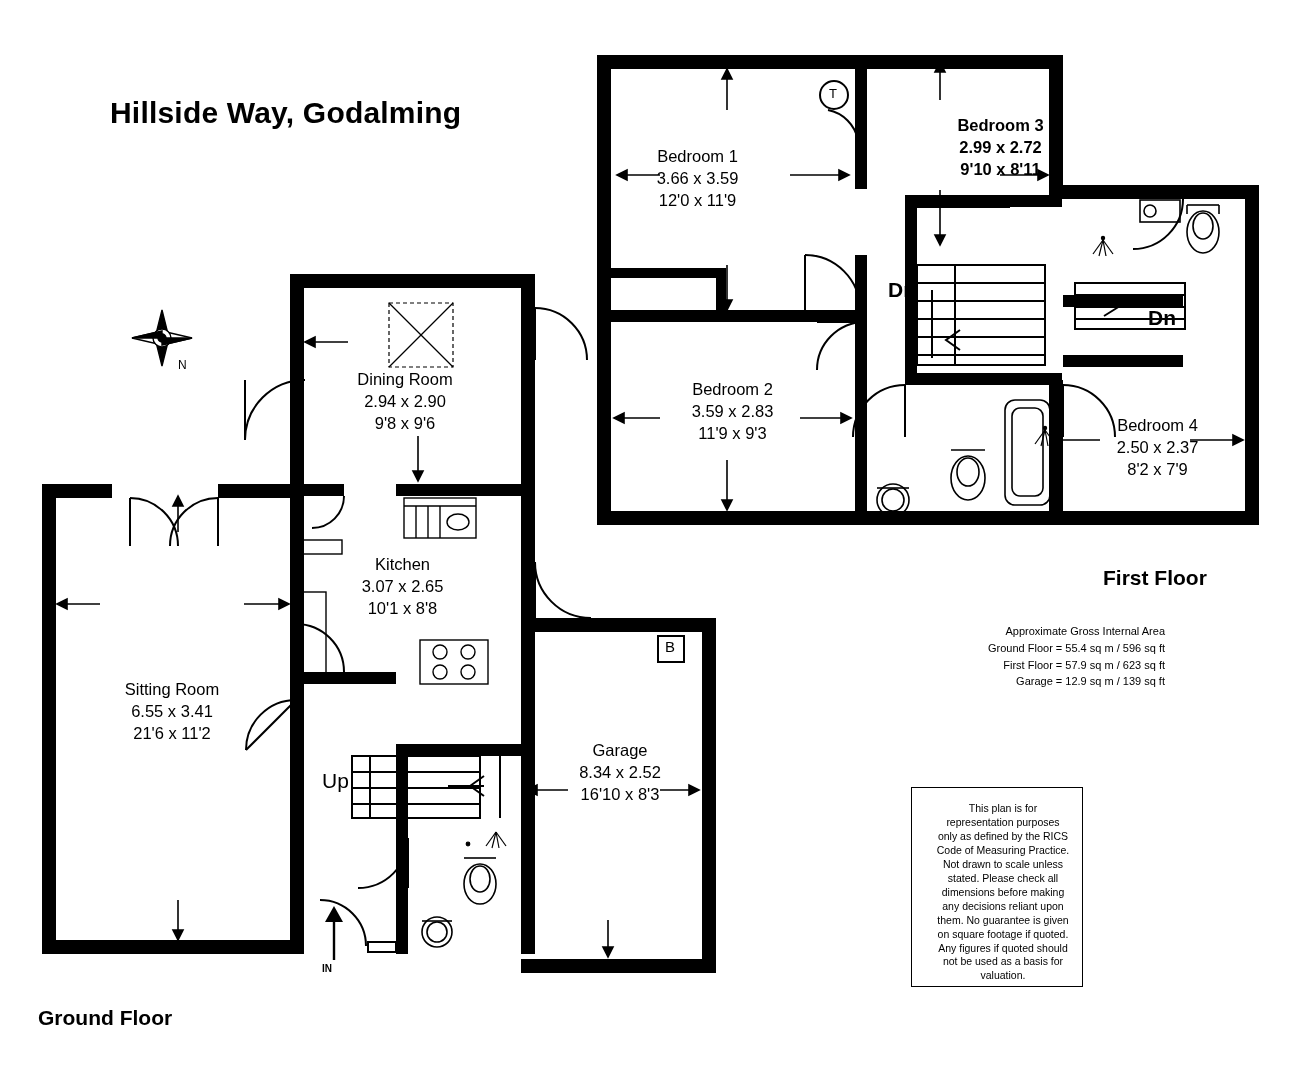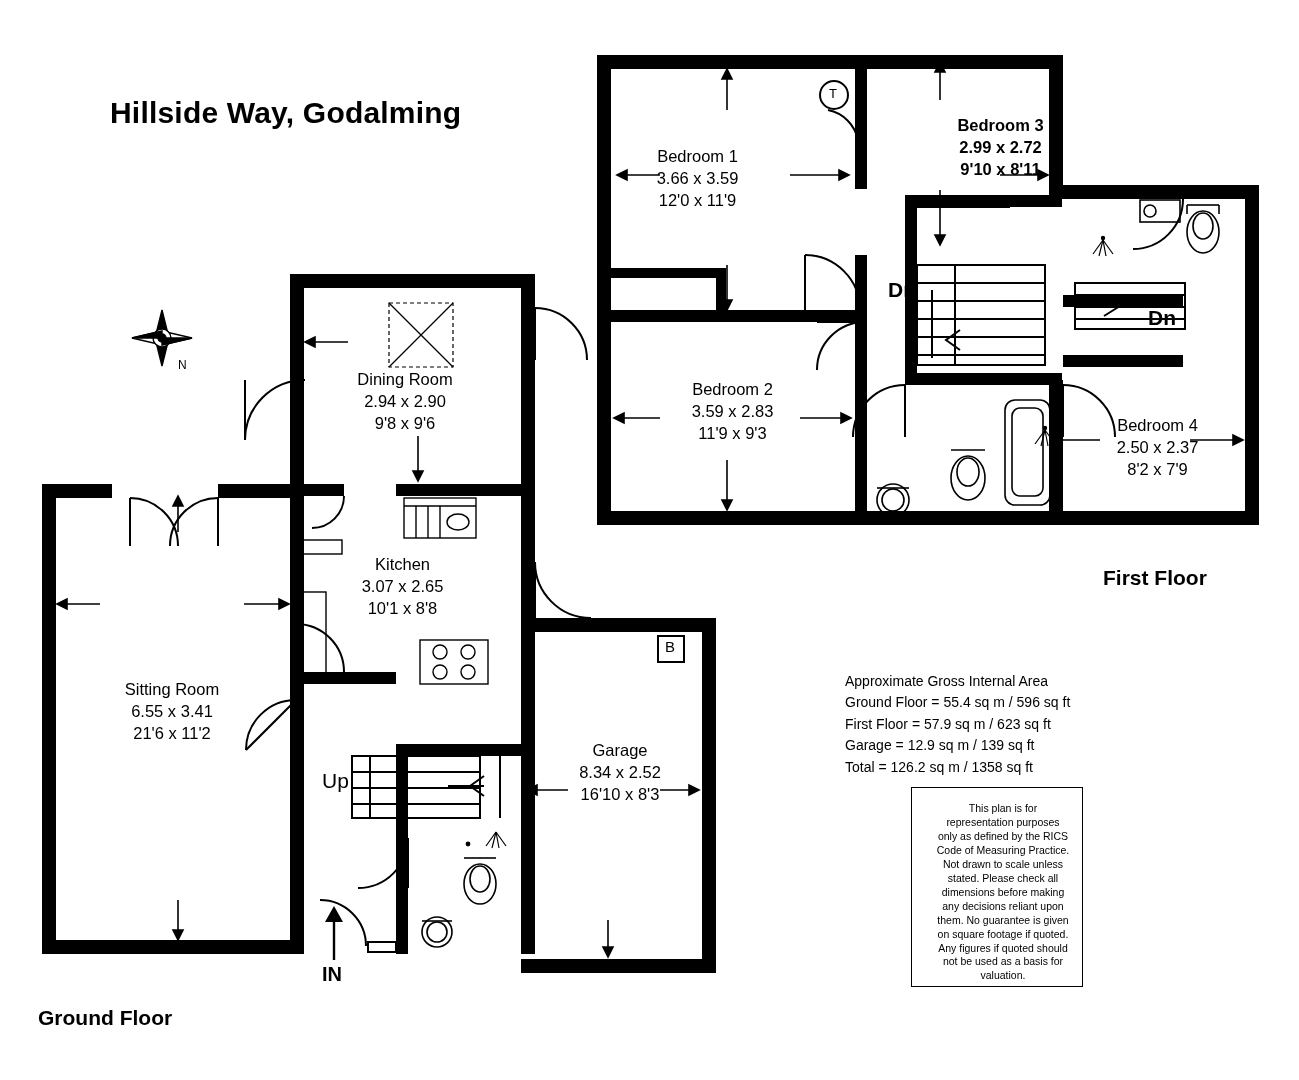--- a/index.html
+++ b/index.html
@@ -16,31 +16,31 @@
   
   .title{
     font-size:30px;font-weight:bold;letter-spacing:0.2px;
   }
   .floor-label{font-size:21px;font-weight:bold;}
   .room{
     text-align:center;font-size:16.5px;line-height:1.34;white-space:nowrap;
   }
   .room .rname{font-size:16.5px;}
   .area-block{
-    text-align:left;font-size:14px;line-height:1.53;white-space:nowrap;margin-top:48px;
+    text-align:right;font-size:11px;line-height:1.53;white-space:nowrap;
   }
   .disclaimer{
     box-sizing:border-box;
     border:1px solid #000;
     width:172px;height:200px;
     padding:14px 12px 0 24px;
     font-size:10.5px;line-height:1.33;text-align:center;
   }
   .small-lbl{font-size:21px;}
-  .in-lbl{font-size:20px;font-weight:bold;}
+  .in-lbl{font-size:10px;font-weight:bold;}
   .b-lbl{font-size:15px;}
   svg{display:block;}
 </style>
 </head>
 <body>
 
 <svg class="plan" viewBox="0 0 1299 1080">
   <g fill="#000" stroke="none">
 
     <rect x="597" y="55" width="466" height="14"></rect>
@@ -379,16 +379,15 @@
 <div class="abs in-lbl" style="left:322px;top:963px;">IN</div>
 <div class="abs b-lbl" style="left:665px;top:638px;">B</div>
 
 <div class="abs floor-label" style="left:38px;top:1006px;">Ground Floor</div>
 
 <div class="abs area-block" style="left:845px;top:623px;width:320px;">
   <div>Approximate Gross Internal Area</div>
   <div>Ground Floor = 55.4 sq m / 596 sq ft</div>
   <div>First Floor = 57.9 sq m / 623 sq ft</div>
   <div>Garage = 12.9 sq m / 139 sq ft</div>
-  <div>Total = 126.2 sq m / 1358 sq ft</div>
 </div>
 
 <div class="abs disclaimer" style="left:911px;top:787px;">This plan is for representation purposes only as defined by the RICS Code of Measuring Practice. Not drawn to scale unless stated. Please check all dimensions before making any decisions reliant upon them. No guarantee is given on square footage if quoted. Any figures if quoted should not be used as a basis for valuation.</div>
 
 </body></html>

